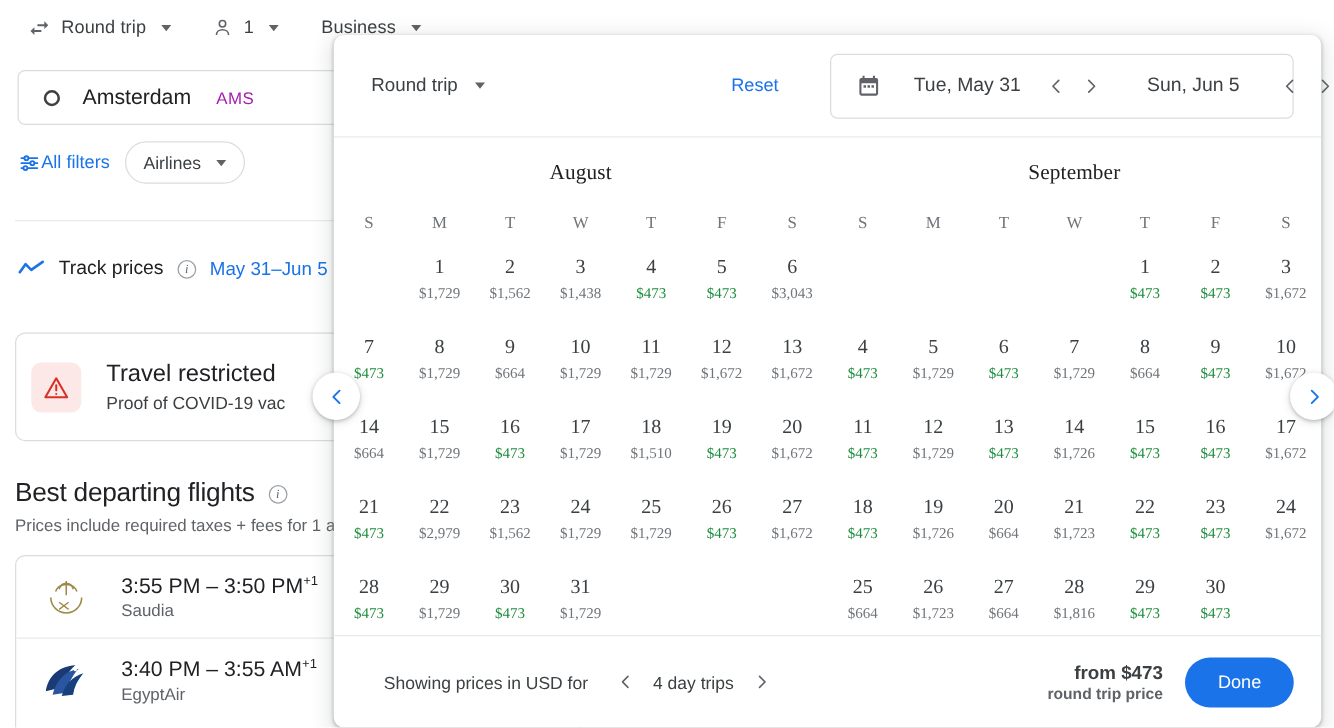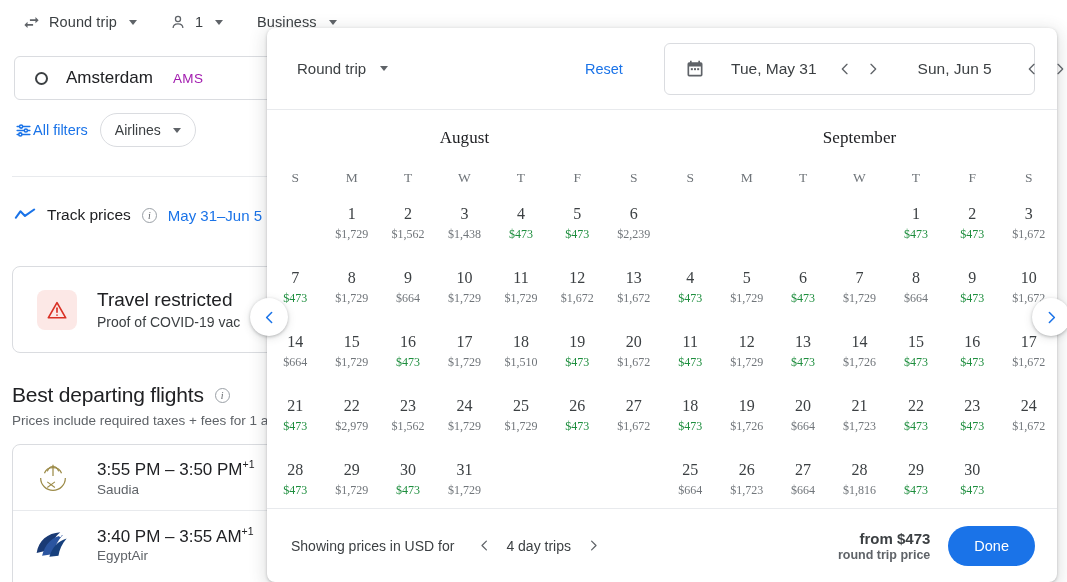--- a/index.html
+++ b/index.html
@@ -47,21 +47,21 @@
   .info-i {
     width:15px;height:15px;border:1.3px solid #9aa0a6;border-radius:50%;
     display:inline-flex;align-items:center;justify-content:center;
     font-size:10px;color:#5f6368; font-style:italic; font-family:"Liberation Serif", serif;
   }
   .track-dates { font-size:15px; color:#1a73e8; }
 
   .restricted-card {
     position:absolute; left:12px; top:266px; width:452px; height:87px;
     border:1px solid #dadce0; border-radius:8px; background:#fff;
-    display:flex; align-items:center; padding-left:24px; gap:20px;
+    display:flex; align-items:center; padding-left:12px; gap:20px;
   }
   .warn-box { width:40px;height:40px;border-radius:8px;background:#fce8e6; display:flex;align-items:center;justify-content:center; flex:none;}
   .rc-title { font-size:19px; color:#202124; }
   .rc-sub { font-size:14px; color:#3c4043; margin-top:3px;}
 
   .best-title { position:absolute; left:12px; top:383px; display:flex; align-items:center; gap:11px;}
   .best-title .t { font-size:21px; color:#202124; font-weight:500; letter-spacing:-0.2px;}
   .best-sub { position:absolute; left:12px; top:413px; font-size:13.5px; color:#5f6368; }
 
   .flight-card {
@@ -109,21 +109,21 @@
   .dow { text-align:center; font-size:13.5px; color:#70757a; }
   .wk-row { margin-top:12px; }
   .day { text-align:center; padding-top:6px; height:52px; cursor:pointer; border-radius:4px;}
   .day.empty { cursor:default; }
   .dnum { font-size:16px; color:#3c4043; line-height:20px;}
   .dprice { font-size:12px; color:#70757a; line-height:16px; margin-top:2px;}
   .dprice.cheap { color:#1e8e3e; }
 
   .panel-foot {
     height:74px; border-top:1px solid #e8eaed; display:flex; align-items:center;
-    padding:0 24px; position:relative; flex:none;
+    padding:0 40px; position:relative; flex:none;
   }
   .foot-left { display:flex; align-items:center; gap:4px; }
   .foot-txt { font-size:14px; color:#3c4043; }
   .triplen { font-size:14px; color:#3c4043; padding:0 4px; }
   .foot-right { position:absolute; right:22px; display:flex; align-items:center; gap:18px;}
   .from-price { text-align:right;font-weight:bold; }
   .fp-1 { font-size:15px; color:#3c4043; }
   .fp-2 { font-size:12.5px; color:#5f6368; margin-top:1px;}
   .done-btn {
     background:#1a73e8; color:#fff; border:none; border-radius:20px;
@@ -344,21 +344,21 @@
               <div class="day">
                 <div class="dnum">4</div>
                 <div class="dprice cheap">$473</div>
               </div>
               <div class="day">
                 <div class="dnum">5</div>
                 <div class="dprice cheap">$473</div>
               </div>
               <div class="day">
                 <div class="dnum">6</div>
-                <div class="dprice">$2,239</div>
+                <div class="dprice">$3,043</div>
               </div>
             </div>
             <div class="wk-row">
               <div class="day">
                 <div class="dnum">7</div>
                 <div class="dprice cheap">$473</div>
               </div>
               <div class="day">
                 <div class="dnum">8</div>
                 <div class="dprice">$1,729</div>

